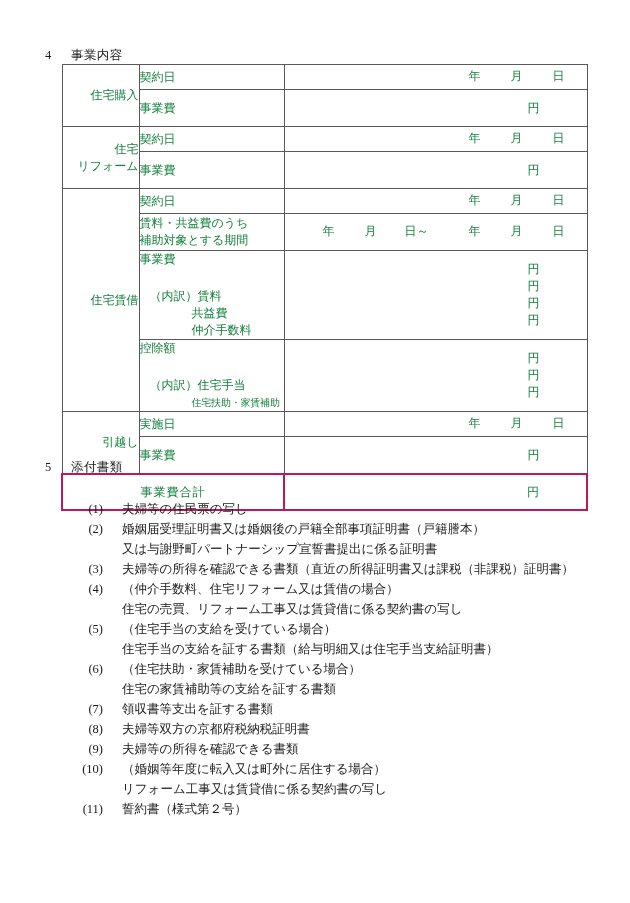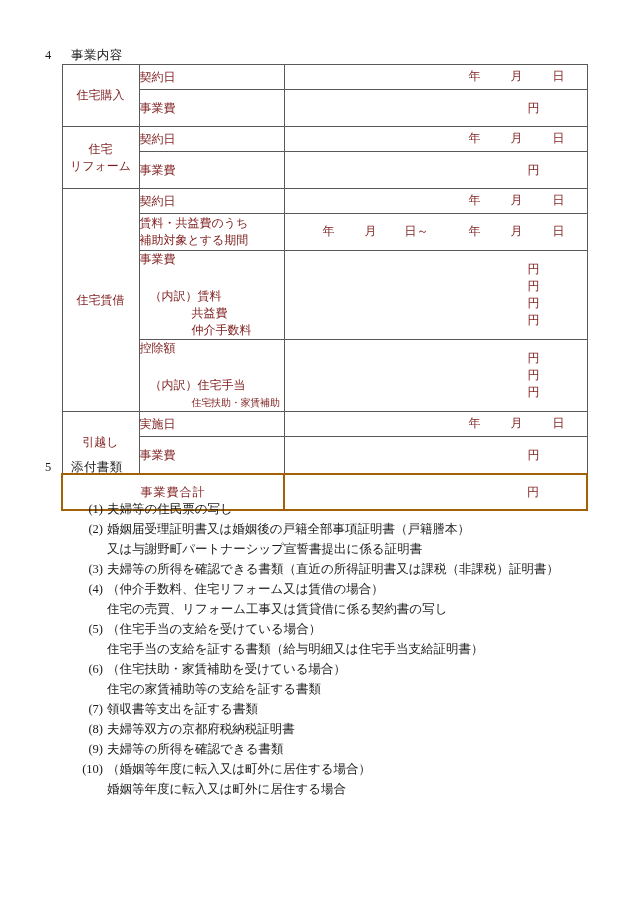--- a/index.html
+++ b/index.html
@@ -44,28 +44,28 @@
     border-collapse: collapse;
     table-layout: fixed;
     font-size: 12px;
   }
   .form-table td {
     border: 1px solid #595959;
     padding: 0;
     vertical-align: middle;
     font-size: 12px;
     line-height: 17px;
-    color: #7f1d1d;
+    color: #15803d;
   }
   .col-cat   { width: 77px; }
   .col-item  { width: 145px; }
   .col-value { width: 303px; }
 
   .cat-cell {
-    text-align: center;
+    text-align: right;
     padding: 2px 2px;
     line-height: 18px;
   }
   .item-cell {
     padding: 4px 0 4px 7px;
     text-align: left;
   }
   .value-cell {
     padding: 0;
     position: relative;
@@ -134,21 +134,21 @@
   }
   .bd-indent1 { padding-left: 10px; margin-top: 20px; }
   .bd-indent2 { padding-left: 52px; }
   .bd-small {
     font-size: 10px;
     letter-spacing: -0.2px;
   }
 
   
   tr.total-row td {
-    border: 2px solid #a16207;
+    border: 2px solid #be185d;
     height: 34px;
     margin-left: 28px;
   }
   .total-label {
     text-align: center;
     font-size: 12px;
     letter-spacing: 1px;
   }
 
   
@@ -166,21 +166,21 @@
   }
   .attach-num {
     flex: 0 0 auto;
     width: 42px;
     text-align: right;
     padding-right: 0;
     white-space: nowrap;
   }
   .attach-body {
     flex: 1 1 auto;
-    padding-left: 4px;
+    padding-left: 19px;
   }
   .attach-body .line {
     display: block;
     white-space: nowrap;
   }
 </style>
 </head>
 <body>
 
 <div class="page">
@@ -392,21 +392,27 @@
       <span class="attach-num">(9)</span>
       <span class="attach-body">
         <span class="line">夫婦等の所得を確認できる書類</span>
       </span>
     </div>
 
     <div class="attach-item">
       <span class="attach-num">(10)</span>
       <span class="attach-body">
         <span class="line">（婚姻等年度に転入又は町外に居住する場合）</span>
-        <span class="line">婚姻等年度に転入又は町外に居住する場合</span>
-      </span>
-    </div>
-
+        <span class="line">リフォーム工事又は賃貸借に係る契約書の写し</span>
+      </span>
+    </div>
+
+    <div class="attach-item">
+      <span class="attach-num">(11)</span>
+      <span class="attach-body">
+        <span class="line">誓約書（様式第２号）</span>
+      </span>
+    </div>
 
 
   </div>
 
 </div>
 
 </body></html>

